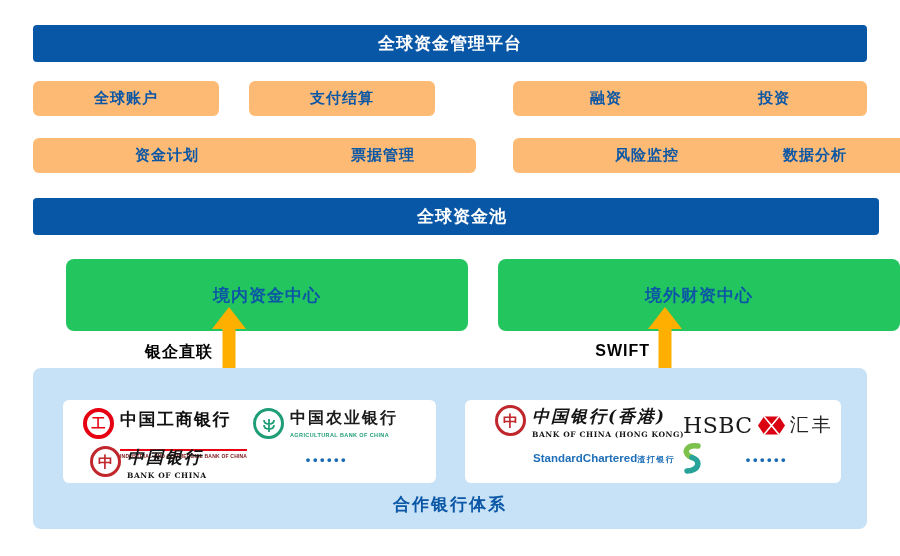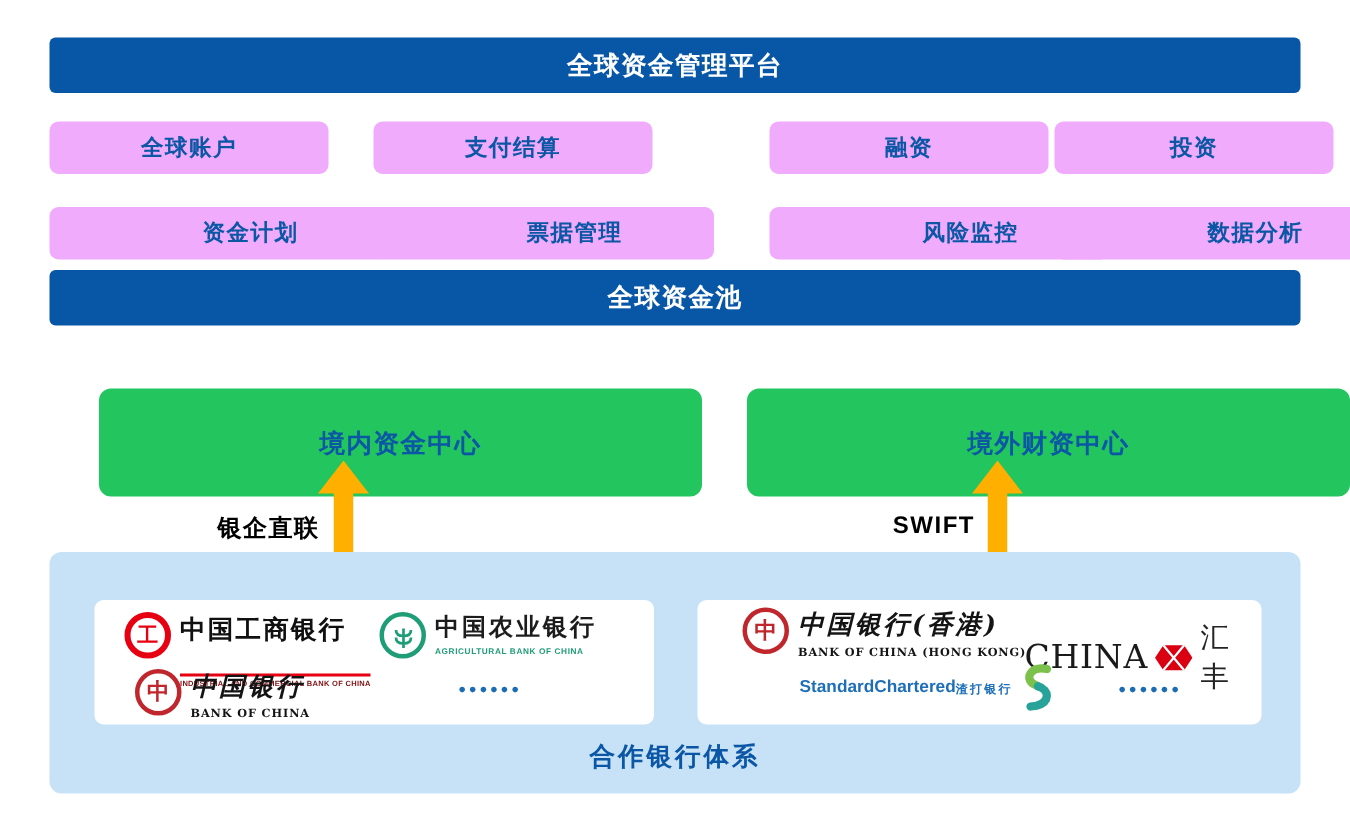--- a/index.html
+++ b/index.html
@@ -7,29 +7,29 @@
     position:relative;width:900px;height:556px;background:#ffffff;overflow:hidden;
     font-family:"Liberation Sans","DejaVu Sans",sans-serif;
   }
   
   .bar{
     position:absolute;left:33px;width:834px;height:37px;background:#0857A6;
     border-radius:4px;color:#ffffff;font-weight:bold;font-size:17px;
     display:flex;align-items:center;justify-content:center;letter-spacing:1px;
   }
   .bar-platform{top:25px;}
-  .bar-pool{top:180px;}
+  .bar-pool{top:198px;padding-left:12px;}
   
   .module{
-    position:absolute;width:186px;height:35px;background:#f0abfc;border-radius:6px;
+    position:absolute;width:186px;height:35px;background:#fdba74;border-radius:6px;
     color:#0B57A6;font-weight:bold;font-size:15px;letter-spacing:1px;
     display:flex;align-items:center;justify-content:center;
   }
   .r1{top:81px;}.r2{top:138px;padding-left:41px;}
-  .c1{left:33px;}.c2{left:249px;}.c3{left:465px;margin-left:48px;}.c4{left:703px;}
+  .c1{left:33px;}.c2{left:249px;}.c3{left:465px;margin-left:48px;}.c4{left:681px;}
   
   .center-box{
     position:absolute;top:259px;width:402px;height:72px;background:#22c55e;border-radius:8px;
     color:#0B57A6;font-weight:bold;font-size:17px;letter-spacing:1px;
     display:flex;align-items:center;justify-content:center;margin-left:33px;
   }
   .center-domestic{left:33px;}
   .center-overseas{left:465px;}
   
   .arrow{position:absolute;top:307px;width:40px;height:86px;}
@@ -155,21 +155,21 @@
       <div class="bank" style="left:30px;top:5px;">
         <span class="ring ring-boc">
           <span class="sym">中</span>
         </span>
         <span class="tcol">
           <span class="boc-cn">中国银行(香港)</span>
           <span class="boc-en">BANK OF CHINA (HONG KONG)</span>
         </span>
       </div>
       <div class="bank hsbc" style="left:218px;top:12px;">
-        <span class="hsbc-word">CHINA</span>
+        <span class="hsbc-word">HSBC</span>
         <svg width="27" height="19" viewBox="0 0 27 19">
           <polygon points="0,9.5 6,0.5 21,0.5 27,9.5 21,18.5 6,18.5" fill="#DB0011"></polygon>
           <path d="M6,0.5 L21,18.5 M21,0.5 L6,18.5" stroke="#ffffff" stroke-width="1.6" fill="none"></path>
         </svg>
         <span class="hsbc-cn">汇丰</span>
       </div>
       <div class="bank sc" style="left:68px;top:42px;">
         <span class="sc-tcol">
           <span class="sc-en">Standard</span>
           <span class="sc-en">Chartered</span>

